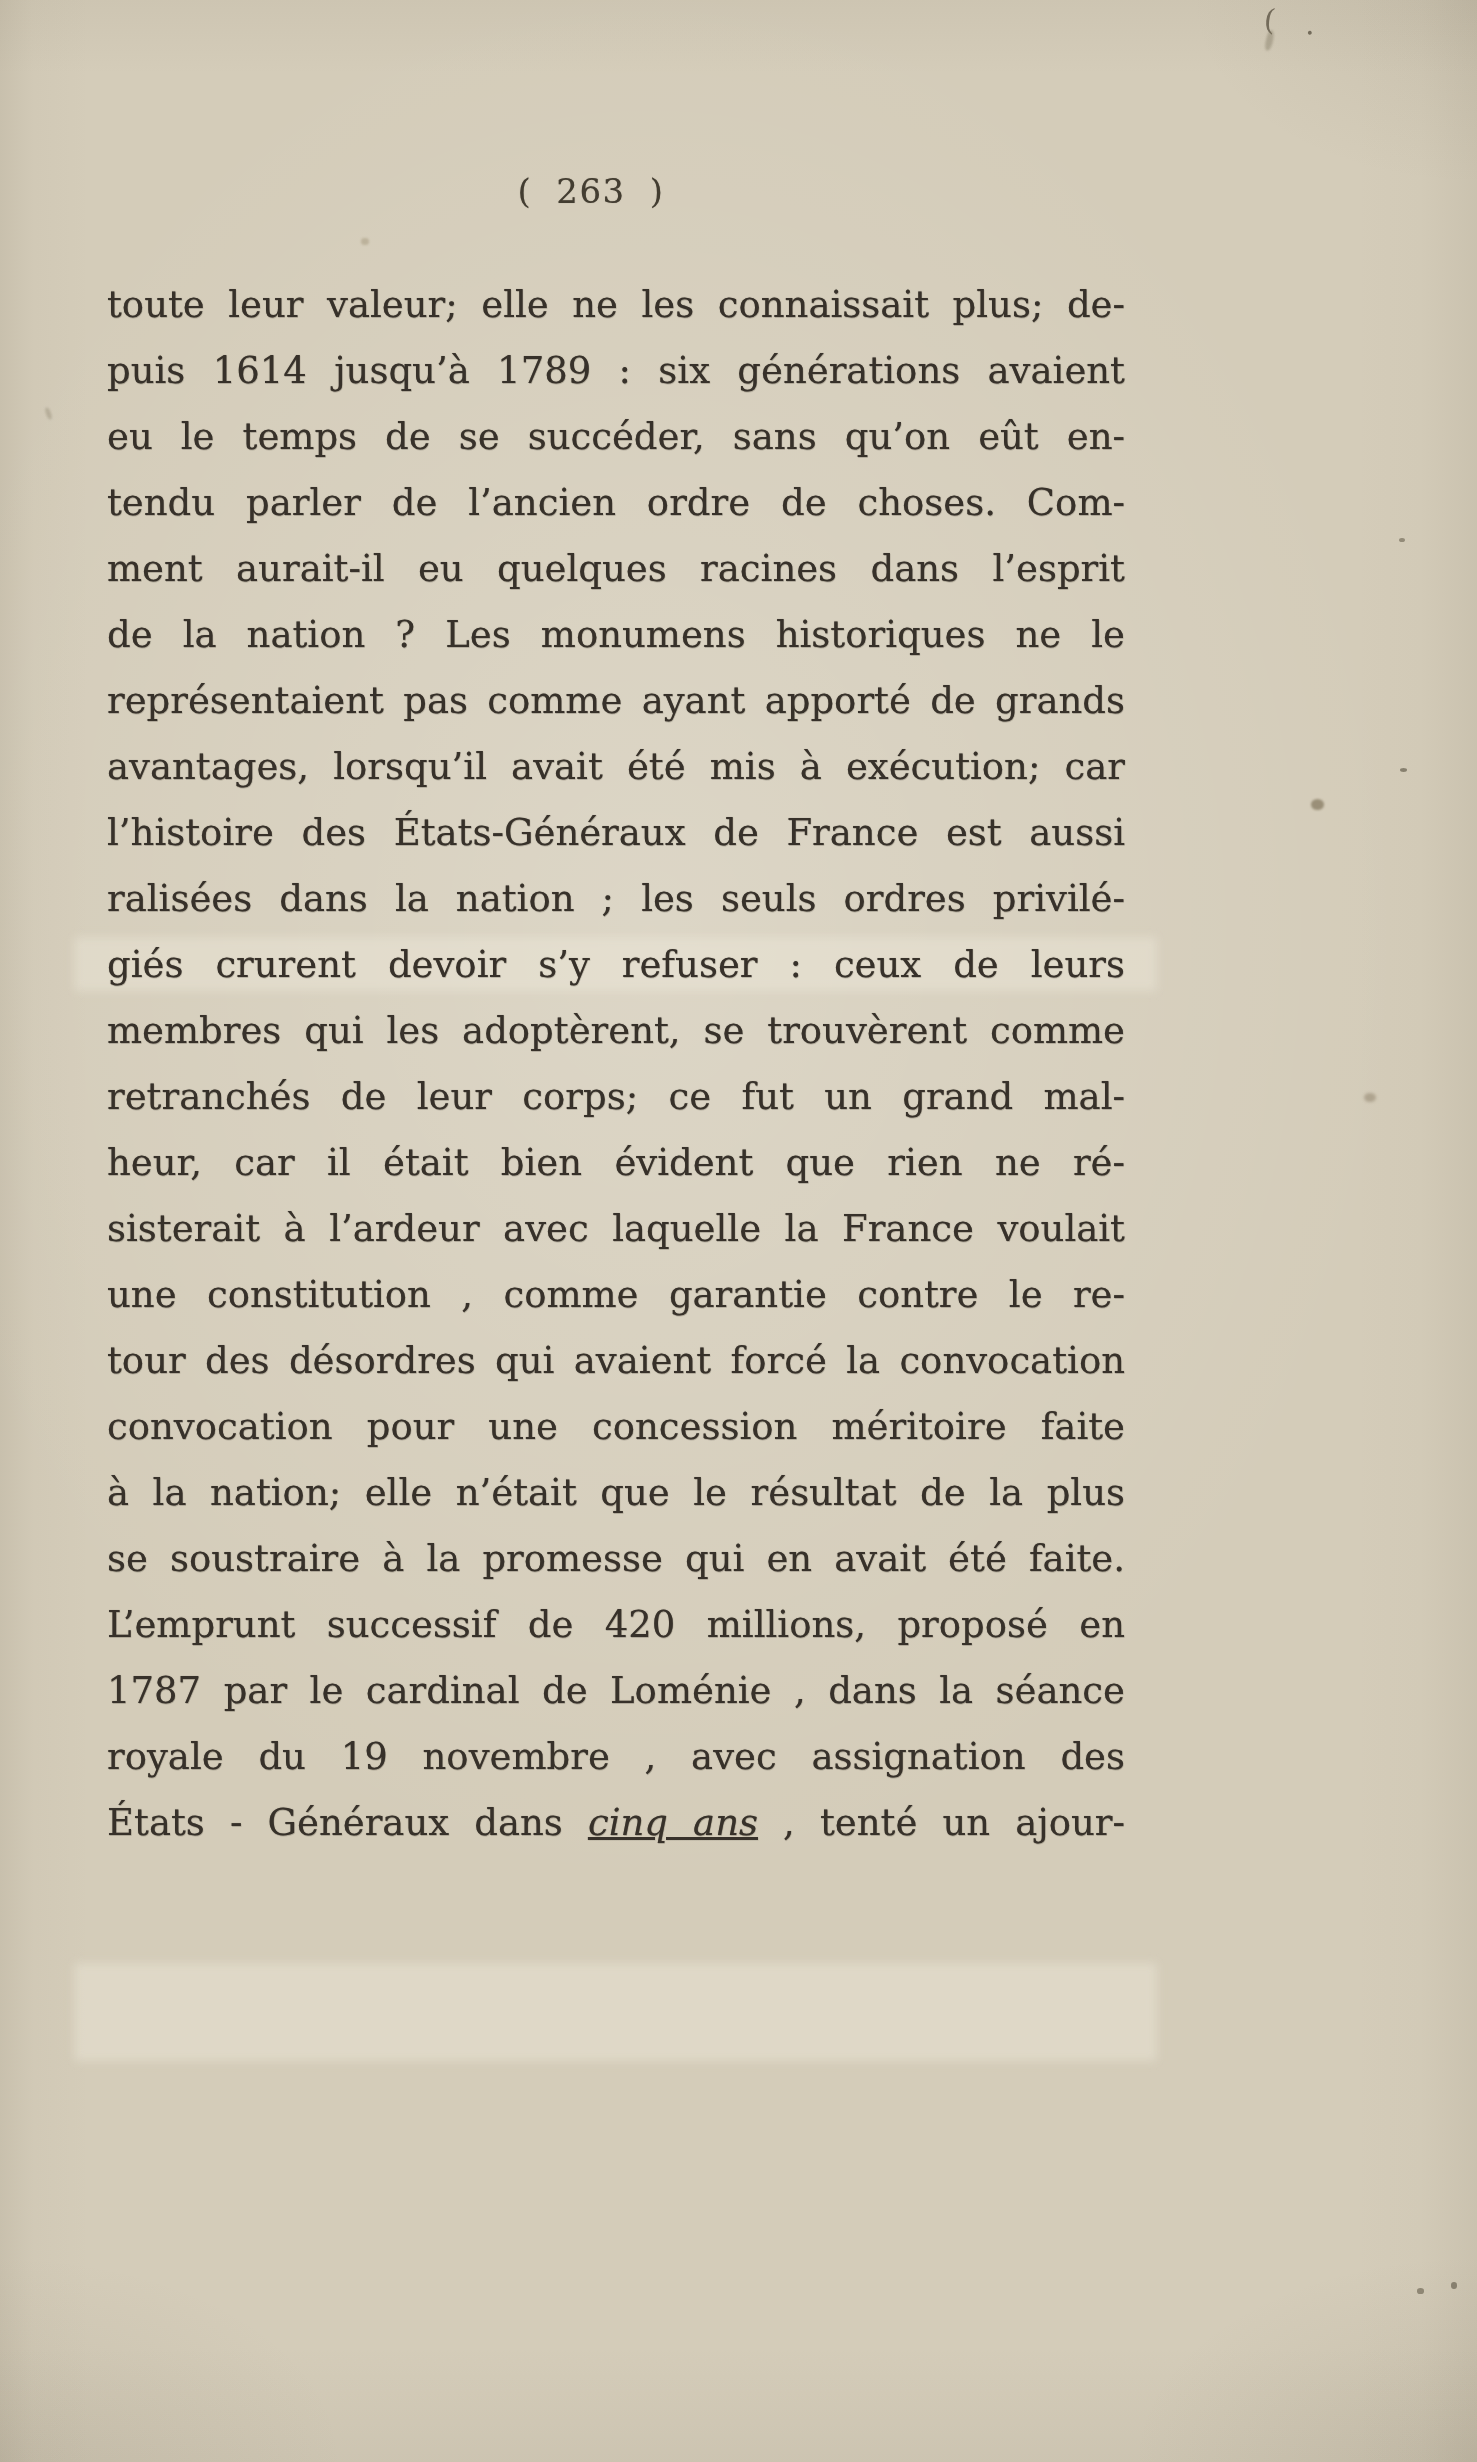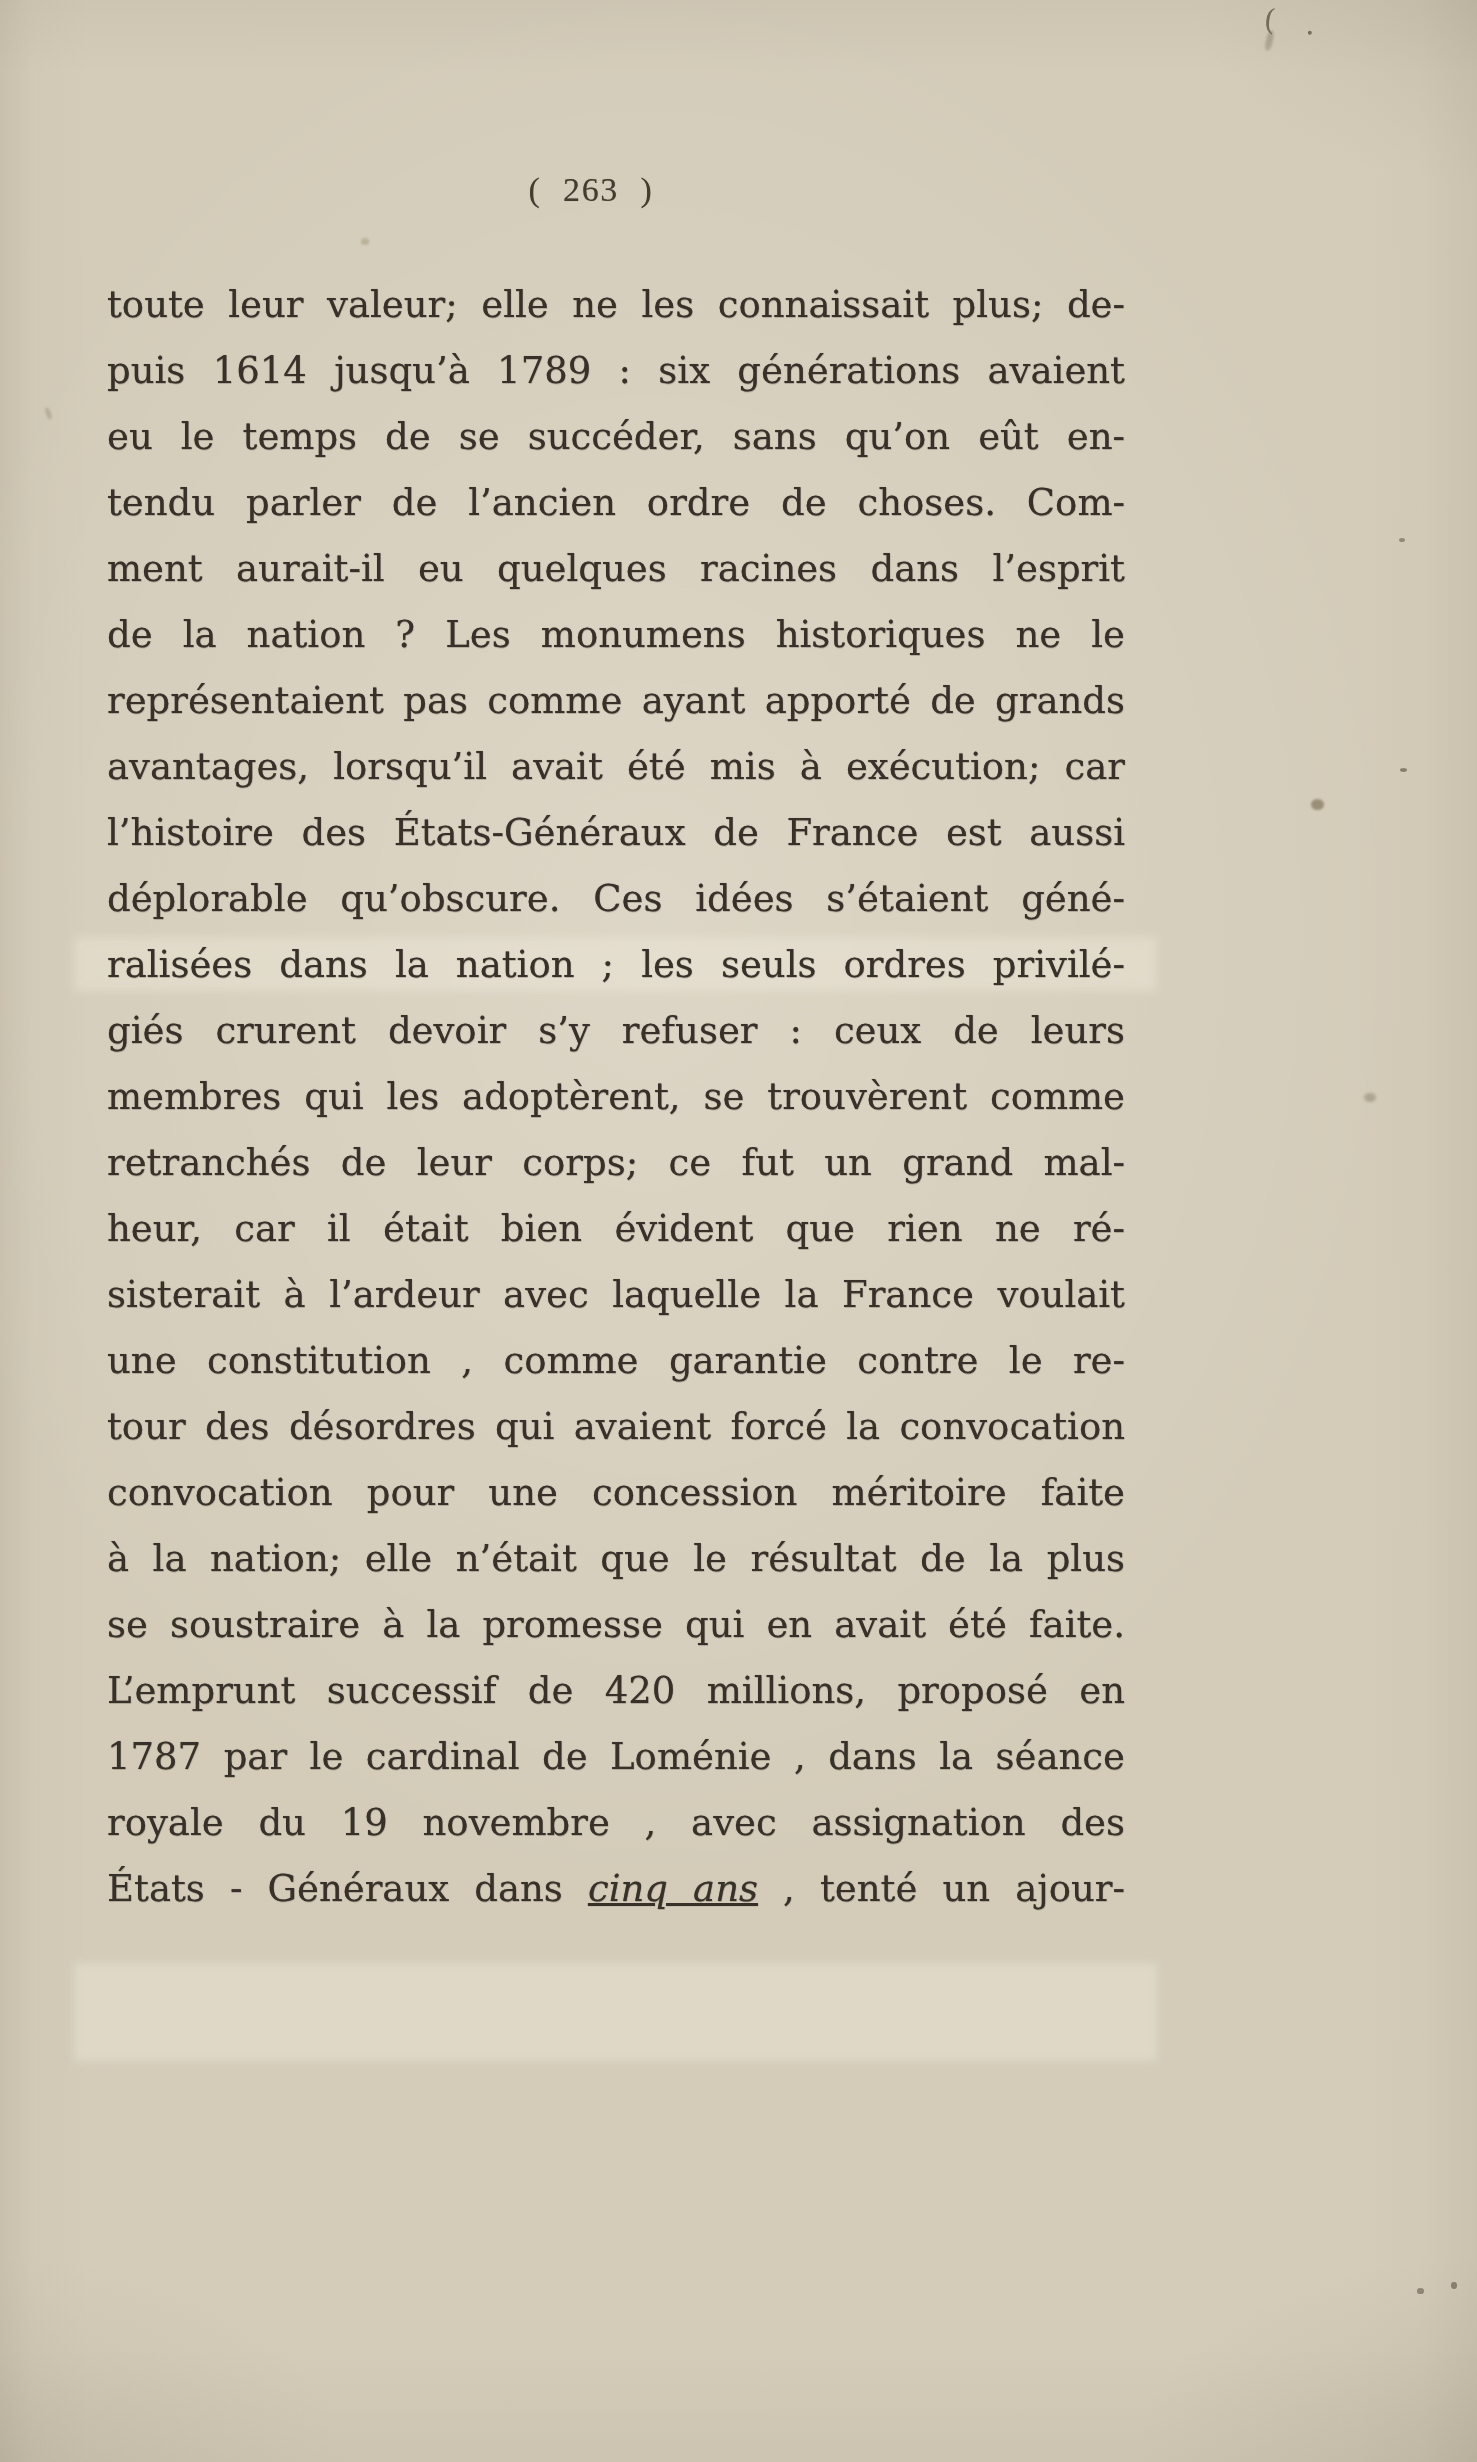--- a/index.html
+++ b/index.html
@@ -25,21 +25,20 @@
     position: absolute;
     left: 82px;
     top: 171px;
     width: 1018px;
     text-align: center;
     font-size: 34px;
     color: #433d31;
     word-spacing: 11.5px;
     letter-spacing: 1.6px;
     text-shadow: 0 0 0.8px rgba(55,48,38,0.45);
-    font-family: Liberation Serif, serif;
   }
 
   .text-block {
     position: absolute;
     left: 107px;
     top: 272px;
     width: 1018px;
     color: #37312a;
     font-size: 37px;
     text-shadow: 0 0 0.8px rgba(45,39,30,0.50), 0.5px 0.5px 0.4px rgba(45,39,30,0.18);
@@ -97,21 +96,20 @@
 <div class="text-block">
   <div class="line">toute leur valeur; elle ne les connaissait plus; de-</div>
   <div class="line">puis 1614 jusqu’à 1789 : six générations avaient</div>
   <div class="line">eu le temps de se succéder, sans qu’on eût en-</div>
   <div class="line">tendu parler de l’ancien ordre de choses. Com-</div>
   <div class="line">ment aurait-il eu quelques racines dans l’esprit</div>
   <div class="line">de la nation ? Les monumens historiques ne le</div>
   <div class="line">représentaient pas comme ayant apporté de grands</div>
   <div class="line">avantages, lorsqu’il avait été mis à exécution; car</div>
   <div class="line">l’histoire des États-Généraux de France est aussi</div>
-  <div class="line">déplorable qu’obscure. Ces idées s’étaient géné-</div>
   <div class="line">ralisées dans la nation ; les seuls ordres privilé-</div>
   <div class="line">giés crurent devoir s’y refuser : ceux de leurs</div>
   <div class="line">membres qui les adoptèrent, se trouvèrent comme</div>
   <div class="line">retranchés de leur corps; ce fut un grand mal-</div>
   <div class="line">heur, car il était bien évident que rien ne ré-</div>
   <div class="line">sisterait à l’ardeur avec laquelle la France voulait</div>
   <div class="line">une constitution , comme garantie contre le re-</div>
   <div class="line">tour des désordres qui avaient forcé la convocation</div>
   <div class="line">convocation pour une concession méritoire faite</div>
   <div class="line">à la nation; elle n’était que le résultat de la plus</div>

